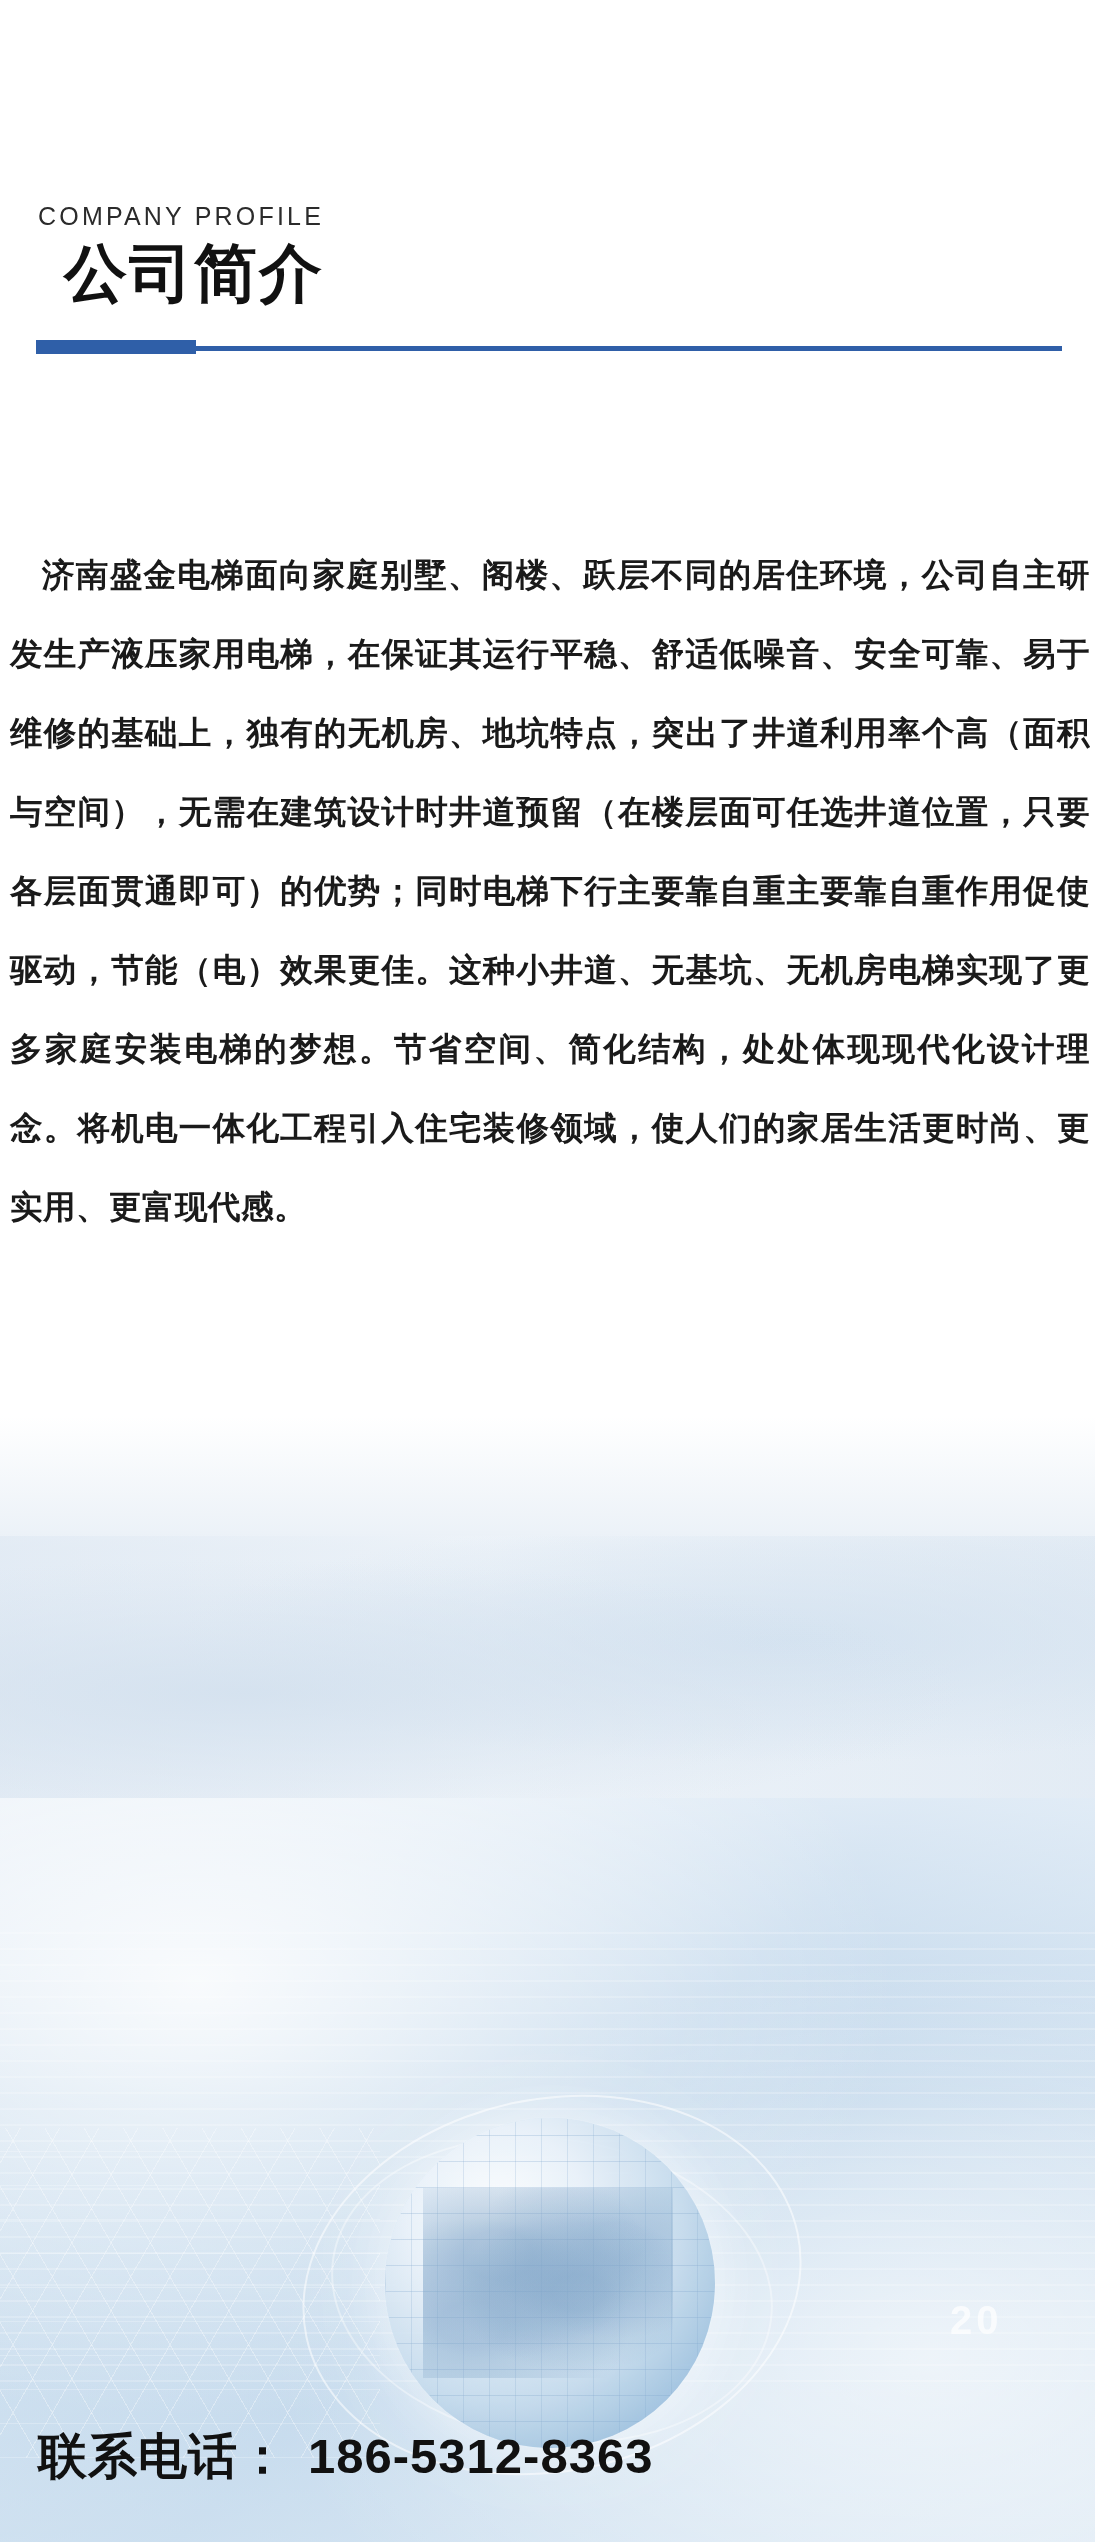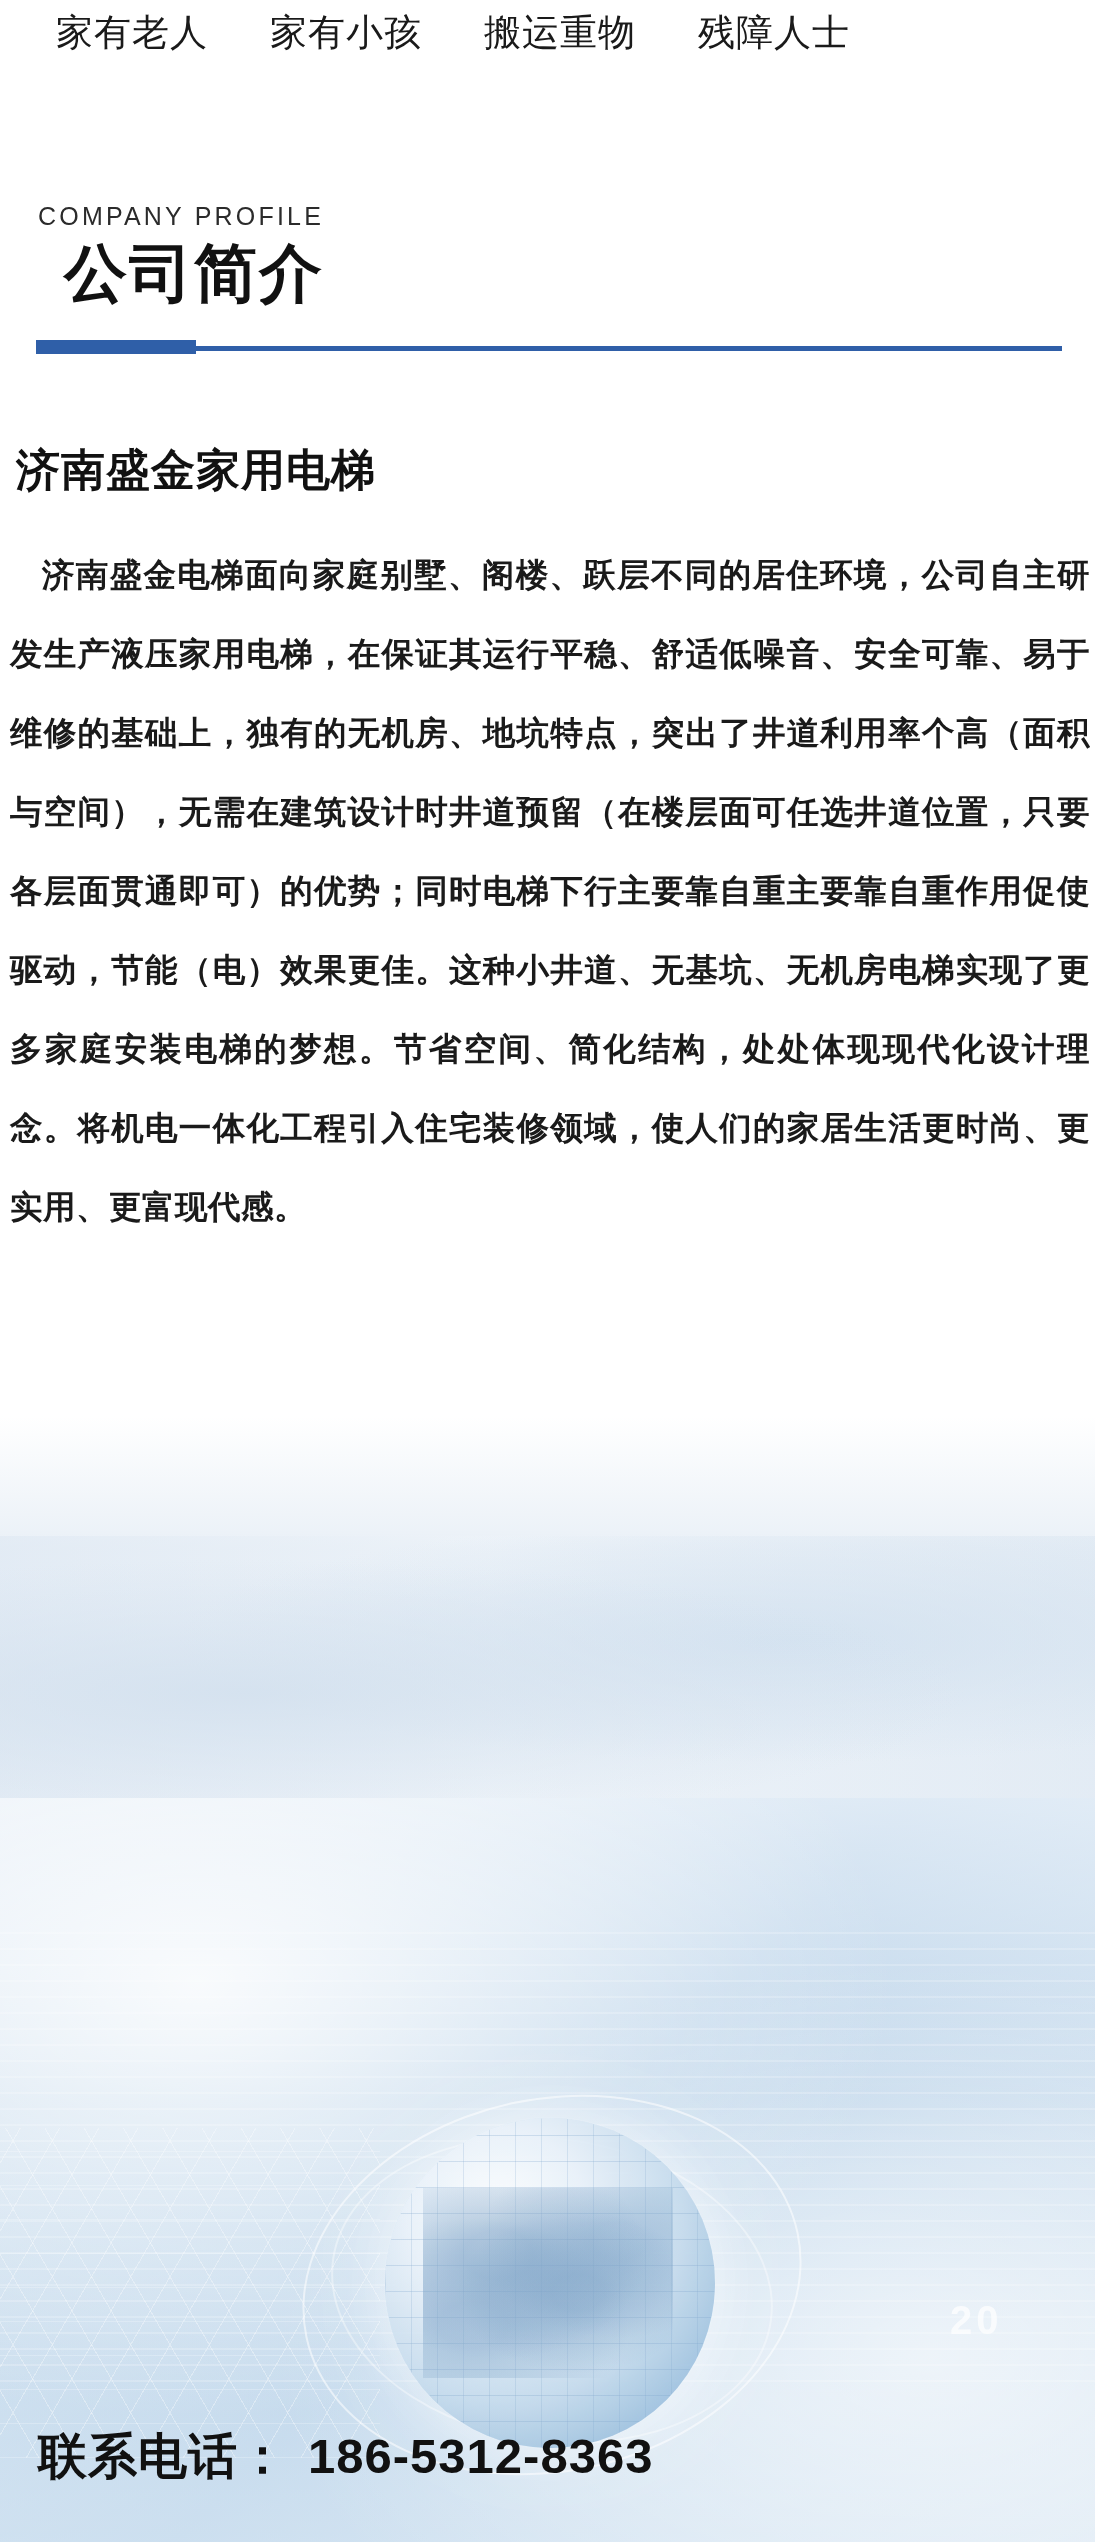--- a/index.html
+++ b/index.html
@@ -291,39 +291,32 @@
     font-weight: bold;
     color: rgba(255,255,255,0.7);
     letter-spacing: 4px;
   }
 </style>
 </head>
 <body>
 
 <div class="page">
 
-  <div class="top-nav">
-    <div class="nav-item">家有老人</div>
-    <div class="nav-item">家有小孩</div>
-    <div class="nav-item">搬运重物</div>
-    <div class="nav-item">残障人士</div>
-  </div>
 
   <div class="profile-section">
 
     <div class="profile-bg"></div>
 
     <div class="heading-wrap">
       <div class="heading-en">COMPANY PROFILE</div>
       <div class="heading-cn">公司简介</div>
     </div>
     <div class="heading-rule"></div>
     <div class="heading-rule-thick"></div>
 
-    <div class="subtitle">济南盛金家用电梯</div>
 
     <div class="body-copy">济南盛金电梯面向家庭别墅、阁楼、跃层不同的居住环境，公司自主研发生产液压家用电梯，在保证其运行平稳、舒适低噪音、安全可靠、易于维修的基础上，独有的无机房、地坑特点，突出了井道利用率个高（面积与空间），无需在建筑设计时井道预留（在楼层面可任选井道位置，只要各层面贯通即可）的优势；同时电梯下行主要靠自重主要靠自重作用促使驱动，节能（电）效果更佳。这种小井道、无基坑、无机房电梯实现了更多家庭安装电梯的梦想。节省空间、简化结构，处处体现现代化设计理念。将机电一体化工程引入住宅装修领域，使人们的家居生活更时尚、更实用、更富现代感。</div>
   </div>
 
   <div class="banner">
     <div class="banner-haze"></div>
     <div class="banner-lines"></div>
     <div class="banner-mesh"></div>
 
     <div class="globe-ring"></div>

